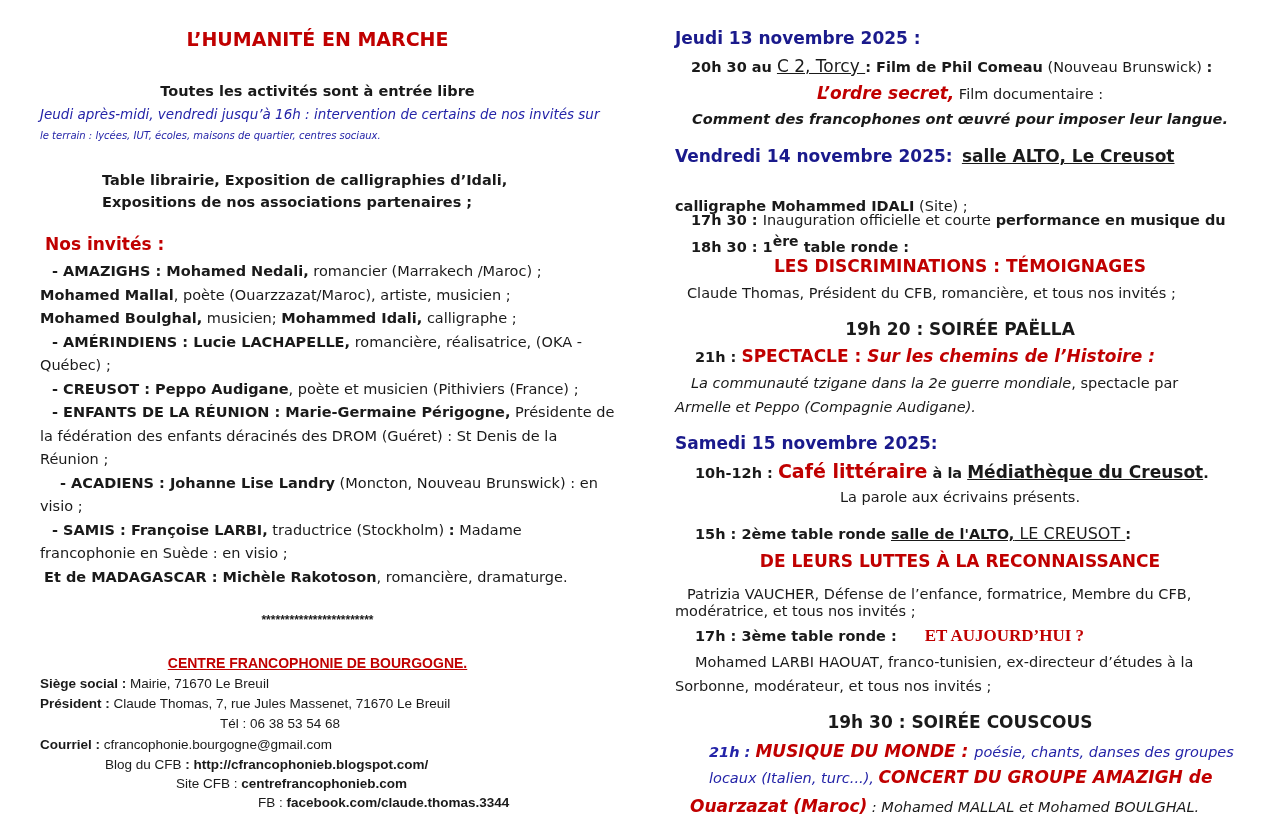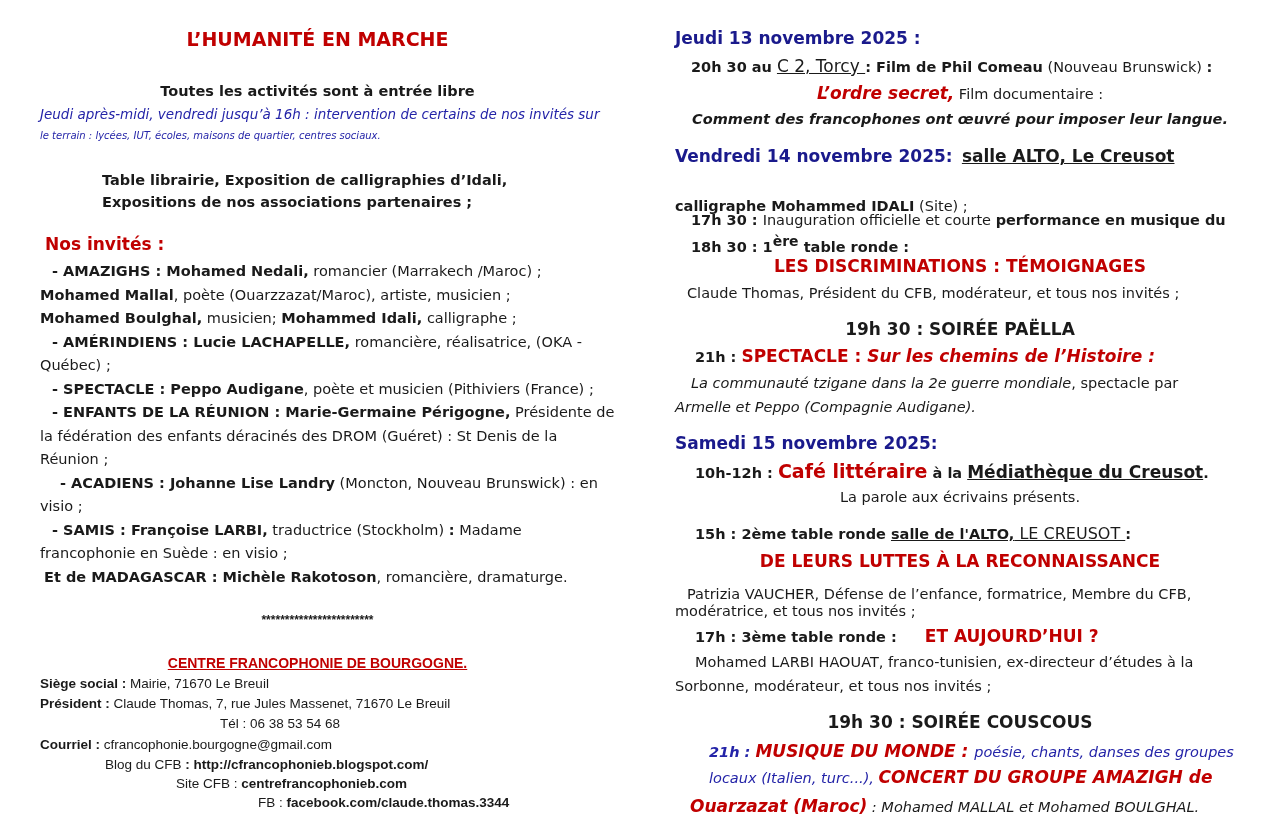--- a/index.html
+++ b/index.html
@@ -43,21 +43,21 @@
     <b>Mohamed Mallal</b><span>, poète (Ouarzzazat/Maroc), artiste, musicien ;</span>
   </div>
   <div class="ln" style="top:308px;">
     <b>Mohamed Boulghal,</b><span> musicien; </span><b>Mohammed Idali,</b><span> calligraphe ;</span>
   </div>
   <div class="ln" style="top:332px;left:12px;">
     <b>- AMÉRINDIENS : </b><b>Lucie LACHAPELLE,</b><span> romancière, réalisatrice, (OKA -</span>
   </div>
   <div class="ln" style="top:355px;">Québec) ;</div>
   <div class="ln" style="top:379px;left:12px;">
-    <b>- SPECTACLE : </b><b>Peppo Audigane</b><span>, poète et musicien (Pithiviers (France) ;</span>
+    <b>- CREUSOT : </b><b>Peppo Audigane</b><span>, poète et musicien (Pithiviers (France) ;</span>
   </div>
   <div class="ln" style="top:402px;left:12px;">
     <b>- ENFANTS DE LA RÉUNION : </b><b>Marie-Germaine Périgogne,</b><span> Présidente de</span>
   </div>
   <div class="ln" style="top:426px;">la fédération des enfants déracinés des DROM (Guéret) : St Denis de la</div>
   <div class="ln" style="top:449px;">Réunion ;</div>
   <div class="ln" style="top:473px;left:20px;">
     <b>- ACADIENS : </b><b>Johanne Lise Landry</b><span> (Moncton, Nouveau Brunswick) : en</span>
   </div>
   <div class="ln" style="top:496px;">visio ;</div>
@@ -98,43 +98,43 @@
   <div class="ln" style="top:172px;left:16px;margin-top:38px;">
     <b>17h 30 : </b><span>Inauguration officielle et courte </span><b>performance en musique du</b>
   </div>
   <div class="ln" style="top:196px;">
     <b>calligraphe Mohammed IDALI</b><span> (Site) ;</span>
   </div>
   <div class="ln b" style="top:231px;left:16px;">
     <span>18h 30 : 1</span><sup>ère</sup><span> table ronde :</span>
   </div>
   <div class="ln ctr redh" style="top:256px;width:570px;">LES DISCRIMINATIONS : TÉMOIGNAGES</div>
-  <div class="ln" style="top:283px;left:12px;">Claude Thomas, Président du CFB, modérateur, et tous nos invités ;</div>
-  <div class="ln ctr big" style="top:319px;width:570px;">19h 30 : SOIRÉE PAËLLA</div>
+  <div class="ln" style="top:283px;left:12px;">Claude Thomas, Président du CFB, romancière, et tous nos invités ;</div>
+  <div class="ln ctr big" style="top:319px;width:570px;">19h 20 : SOIRÉE PAËLLA</div>
   <div class="ln" style="top:346px;left:20px;">
     <b>21h : </b><span class="redh">SPECTACLE : </span><span class="redh i">Sur les chemins de l’Histoire :</span>
   </div>
   <div class="ln" style="top:373px;left:16px;">
     <i>La communauté tzigane dans la 2e guerre mondiale</i><span>, spectacle par</span>
   </div>
   <div class="ln" style="top:397px;font-style:italic;">Armelle et Peppo (Compagnie Audigane).</div>
 
   <div class="ln day" style="top:433px;">Samedi 15 novembre 2025:</div>
   <div class="ln" style="top:461px;left:20px;">
     <b>10h-12h : </b><span class="red b" style="font-size:19px;">Café littéraire</span><b> à la </b><span class="u b" style="font-size:17px;">Médiathèque du Creusot</span><b>.</b>
   </div>
   <div class="ln ctr" style="top:487px;width:570px;">La parole aux écrivains présents.</div>
   <div class="ln" style="top:524px;left:20px;">
     <b>15h : 2ème table ronde </b><b class="u">salle de l'ALTO,</b><span class="u" style="font-size:16px;"> LE CREUSOT </span><b>:</b>
   </div>
   <div class="ln ctr redh" style="top:551px;width:570px;">DE LEURS LUTTES À LA RECONNAISSANCE</div>
   <div class="ln" style="top:584px;left:12px;text-align:center;">Patrizia VAUCHER, Défense de l’enfance, formatrice, Membre du CFB,</div>
   <div class="ln" style="top:601px;">modératrice, et tous nos invités ;</div>
   <div class="ln" style="top:626px;left:20px;">
-    <b>17h : 3ème table ronde :</b><span class="redh" style="margin-left:28px;">ET AUJOURD’HUI ?</span>
+    <b>17h : 3ème table ronde :</b><span class="redh" style="margin-left:28px;font-family:Liberation Serif, serif;">ET AUJOURD’HUI ?</span>
   </div>
   <div class="ln" style="top:652px;left:20px;">Mohamed LARBI HAOUAT, franco-tunisien, ex-directeur d’études  à la</div>
   <div class="ln" style="top:676px;">Sorbonne, modérateur, et tous nos invités ;</div>
   <div class="ln ctr big" style="top:712px;width:570px;">19h 30 : SOIRÉE COUSCOUS</div>
   <div class="ln" style="top:741px;left:34px;">
     <b class="iblue">21h : </b><span class="redh i">MUSIQUE DU MONDE : </span><span class="iblue"> poésie, chants, danses des groupes</span>
   </div>
   <div class="ln" style="top:767px;left:34px;">
     <span class="iblue">locaux (Italien, turc...), </span><span class="redh i">CONCERT DU GROUPE AMAZIGH de</span>
   </div>

